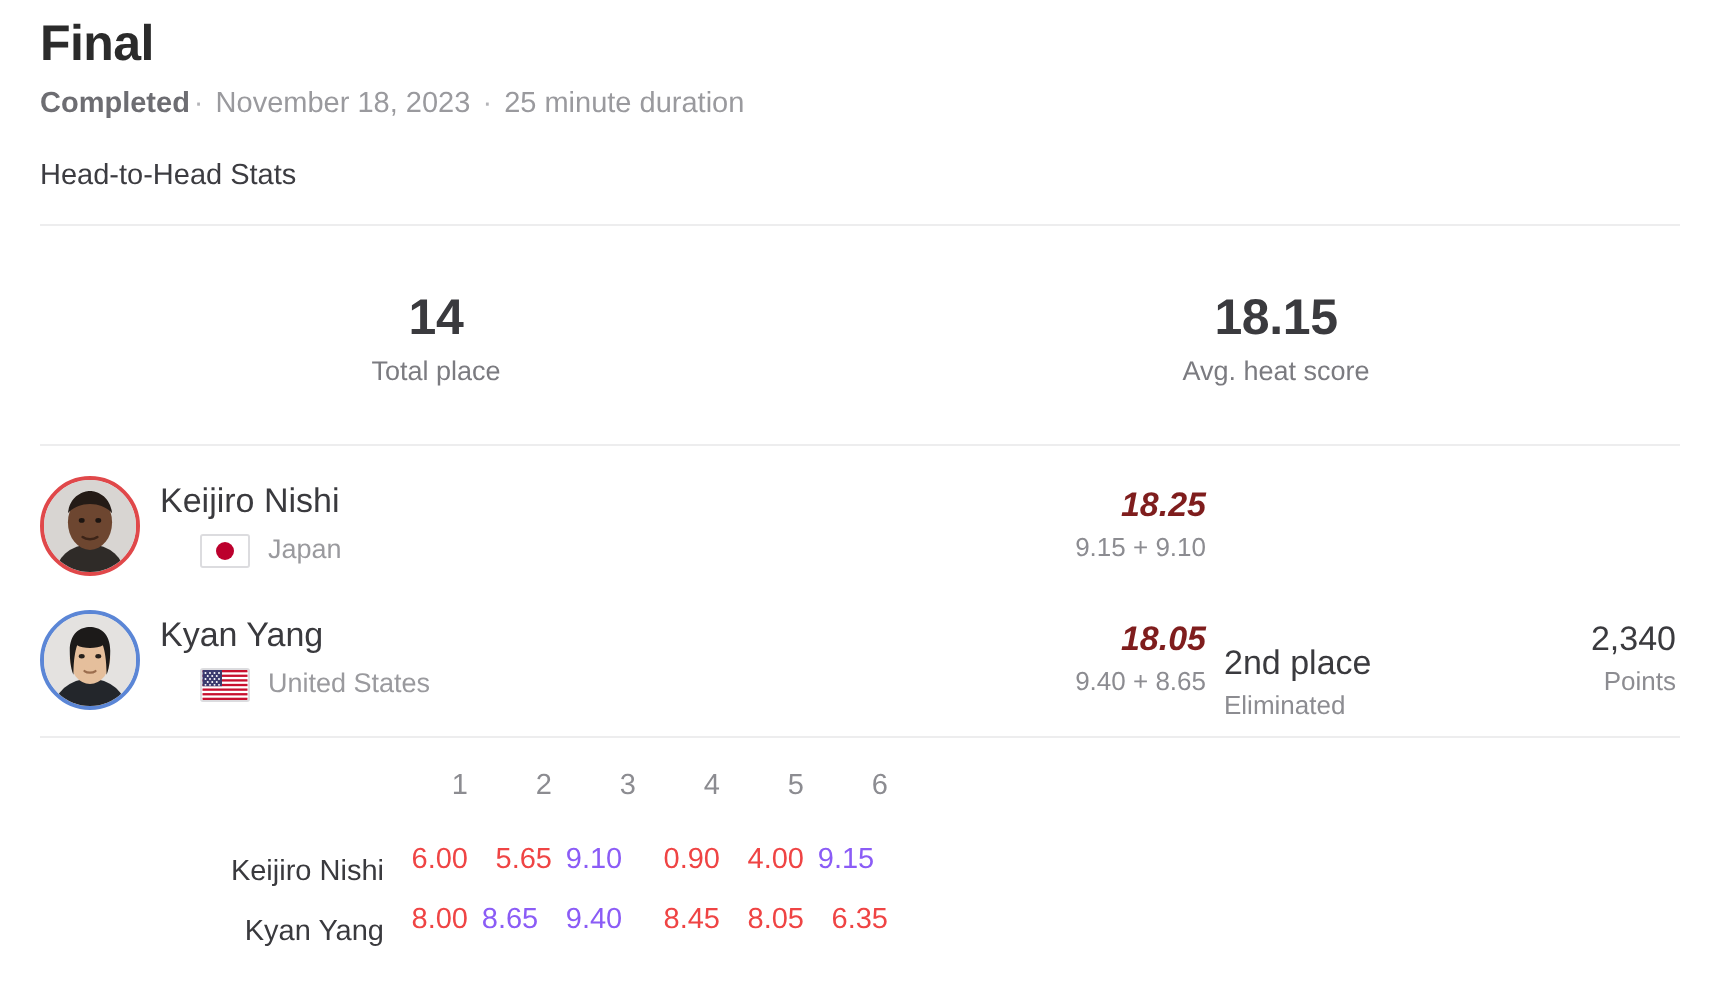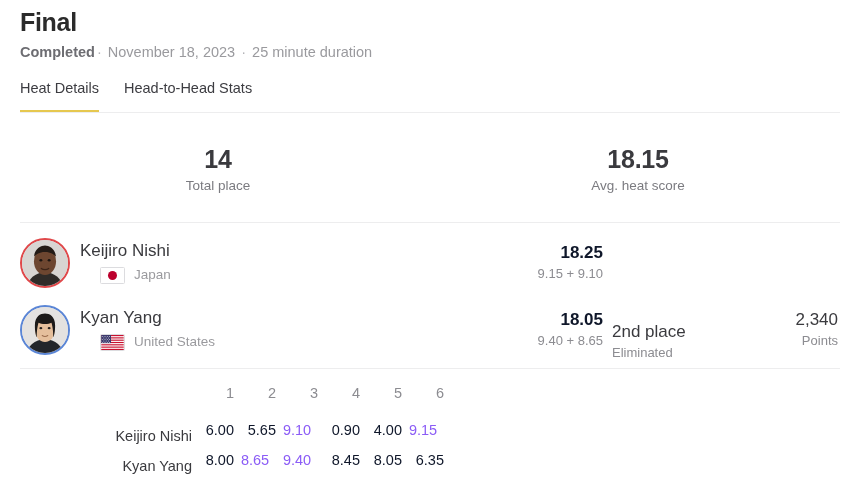--- a/index.html
+++ b/index.html
@@ -79,22 +79,22 @@
   .country { position: absolute; left: 80px; top: 34px; display: flex; align-items: center; gap: 9px; padding-left: 20px; }
   .flag {
     width: 25px; height: 17px; border: 1px solid #dcdcdf;
     border-radius: 1.5px; overflow: hidden; flex: none; background:#fff;
   }
   .flag svg { display: block; width: 100%; height: 100%; }
   .country-name { font-size: 13.5px; color: #9a9a9e; line-height: 18px; white-space: nowrap; }
 
   .score-block { position: absolute; text-align: right; }
   .score-block .big {
-    font-size: 17px; font-weight: bold; color: #0f172a;
-    line-height: 22px; white-space: nowrap;
+    font-size: 17px; font-weight: bold; color: #7f1d1d;
+    line-height: 22px; white-space: nowrap; font-style: italic;
   }
   .score-block .small {
     font-size: 13px; color: #8c8c91; line-height: 18px;
     margin-top: 1px; white-space: nowrap;
   }
   .col-score { right: 253px; top: 10px; }
 
   .place-block { position: absolute; left: 612px; text-align: left; top: 22px; }
   .place-block .big { font-size: 17px; color: #3a3a3e; line-height: 22px; white-space: nowrap; }
   .place-block .small { font-size: 13px; color: #8c8c91; line-height: 18px; margin-top: 1px; white-space: nowrap; }
@@ -111,39 +111,38 @@
   }
   .wave-table .rowname {
     width: 192px; text-align: right; color: #3a3a3e;
     font-size: 14.5px; padding-right: 0; white-space: nowrap;
   }
   .wave-table th.wavenum {
     width: 42px; text-align: right; color: #8c8c91; font-size: 14.5px;
     padding-bottom: 19px;
   }
   .wave-table td.cell {
-    width: 42px; text-align: right; color: #0f172a; font-size: 14.5px;
+    width: 42px; text-align: right; color: #ef4444; font-size: 14.5px;
     padding-bottom: 12px;
   }
   .wave-table td.cell.hi { color: #8b5cf6; text-align: center; }
 </style>
 </head>
 <body>
 
 <div class="page">
 
   <div class="header">
     <h1 class="title">Final</h1>
     <div class="subline">
       <span class="status">Completed</span><span class="dot">·</span> <span>November 18, 2023</span> <span class="dot">·</span> <span>25 minute duration</span>
     </div>
   </div>
 
   <div class="tabs">
-    <div class="tab active">Heat Details</div>
     <div class="tab">Head-to-Head Stats</div>
   </div>
   <div class="tabs-rule"></div>
 
   <div class="stats">
     <div class="stat stat-waves">
       <div class="value">14</div>
       <div class="label">Total place</div>
     </div>
     <div class="stat stat-avg">

